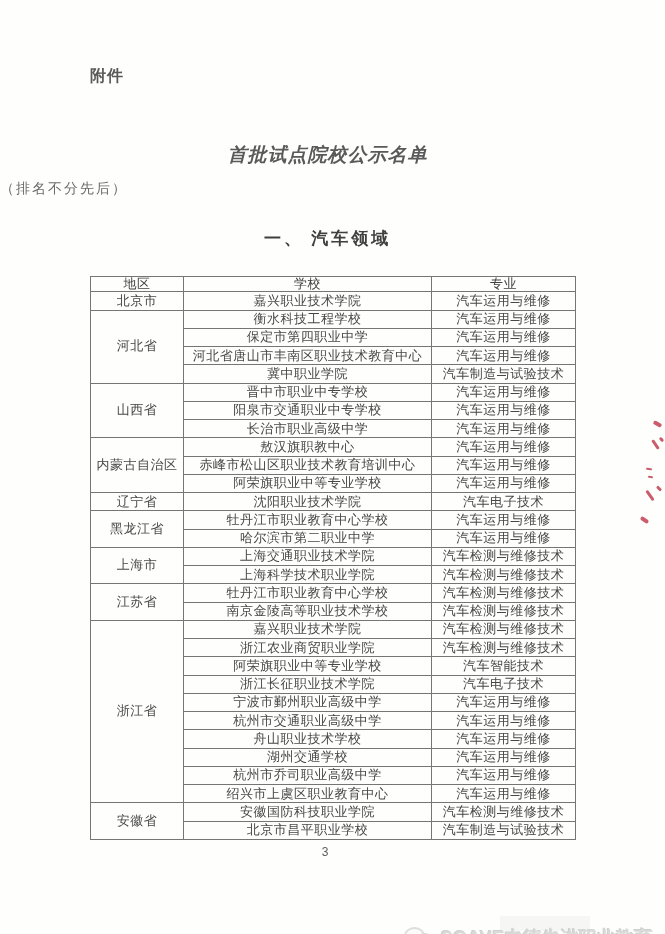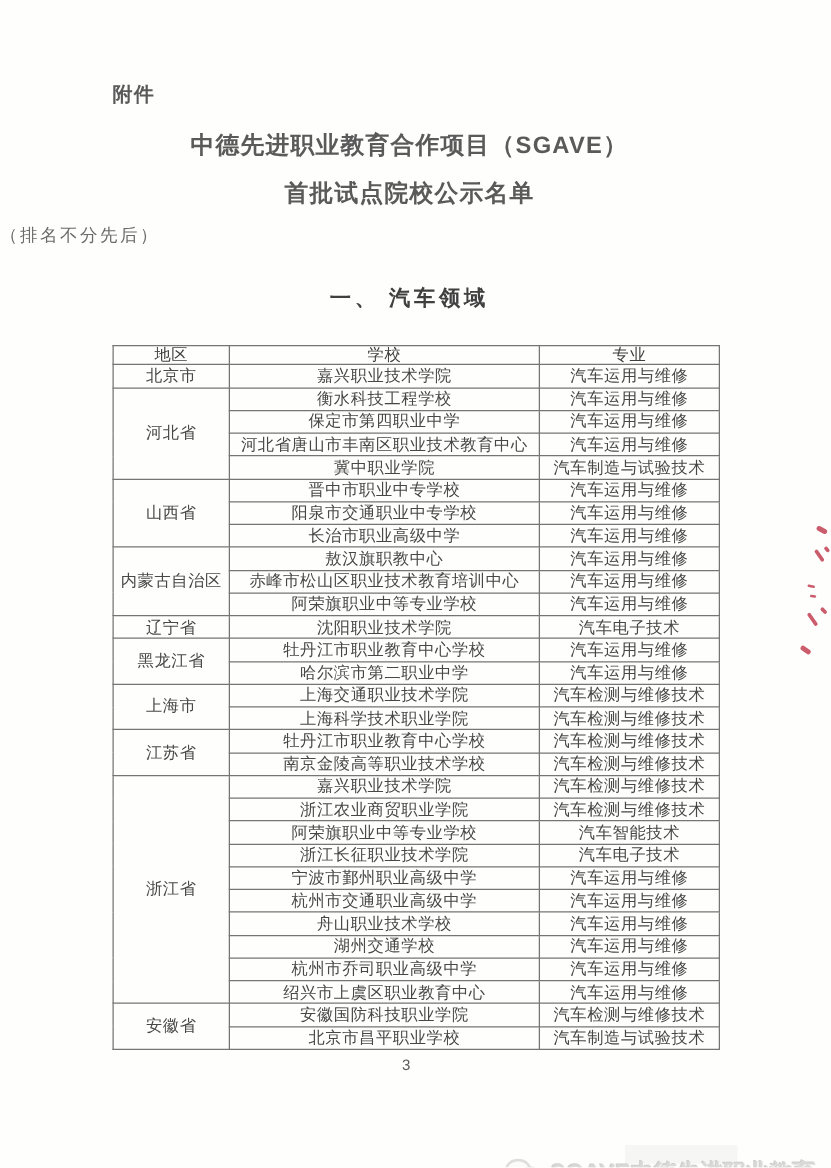--- a/index.html
+++ b/index.html
@@ -24,21 +24,21 @@
     font-size:16px;font-weight:600;color:var(--title-text);
     letter-spacing:1px;
   }
   .doc-title{
     position:absolute;left:0;right:10px;text-align:center;
     font-family:"Liberation Sans","DejaVu Sans",sans-serif;
     font-weight:700;color:var(--title-text);
     font-size:19px;letter-spacing:1px;
   }
   .doc-title.line1{top:103px;}
-  .doc-title.line2{top:142px;}
+  .doc-title.line2{top:142px;font-style:italic;}
   .ranking-note{
     position:absolute;left:0;right:10px;top:180px;text-align:left;
     font-size:14px;color:#6b6b6b;letter-spacing:2px;
   }
   .section-heading{
     position:absolute;left:0;right:10px;top:227px;text-align:center;
     font-size:17px;font-weight:700;color:#404040;letter-spacing:3px;
   }
   table.doc-table{
     position:absolute;left:90px;top:276px;
@@ -100,21 +100,20 @@
     background:#f6f6f4;
   }
 </style>
 </head>
 <body>
 
 <div class="page">
 
   <div class="attachment-label">附件</div>
 
-  <div class="doc-title line1">中德先进职业教育合作项目（SGAVE）</div>
 
   <div class="doc-title line2">首批试点院校公示名单</div>
 
   <div class="ranking-note">（排名不分先后）</div>
 
   <div class="section-heading">一、 汽车领域</div>
 
   <table class="doc-table">
     <colgroup>
       <col class="col-region">

